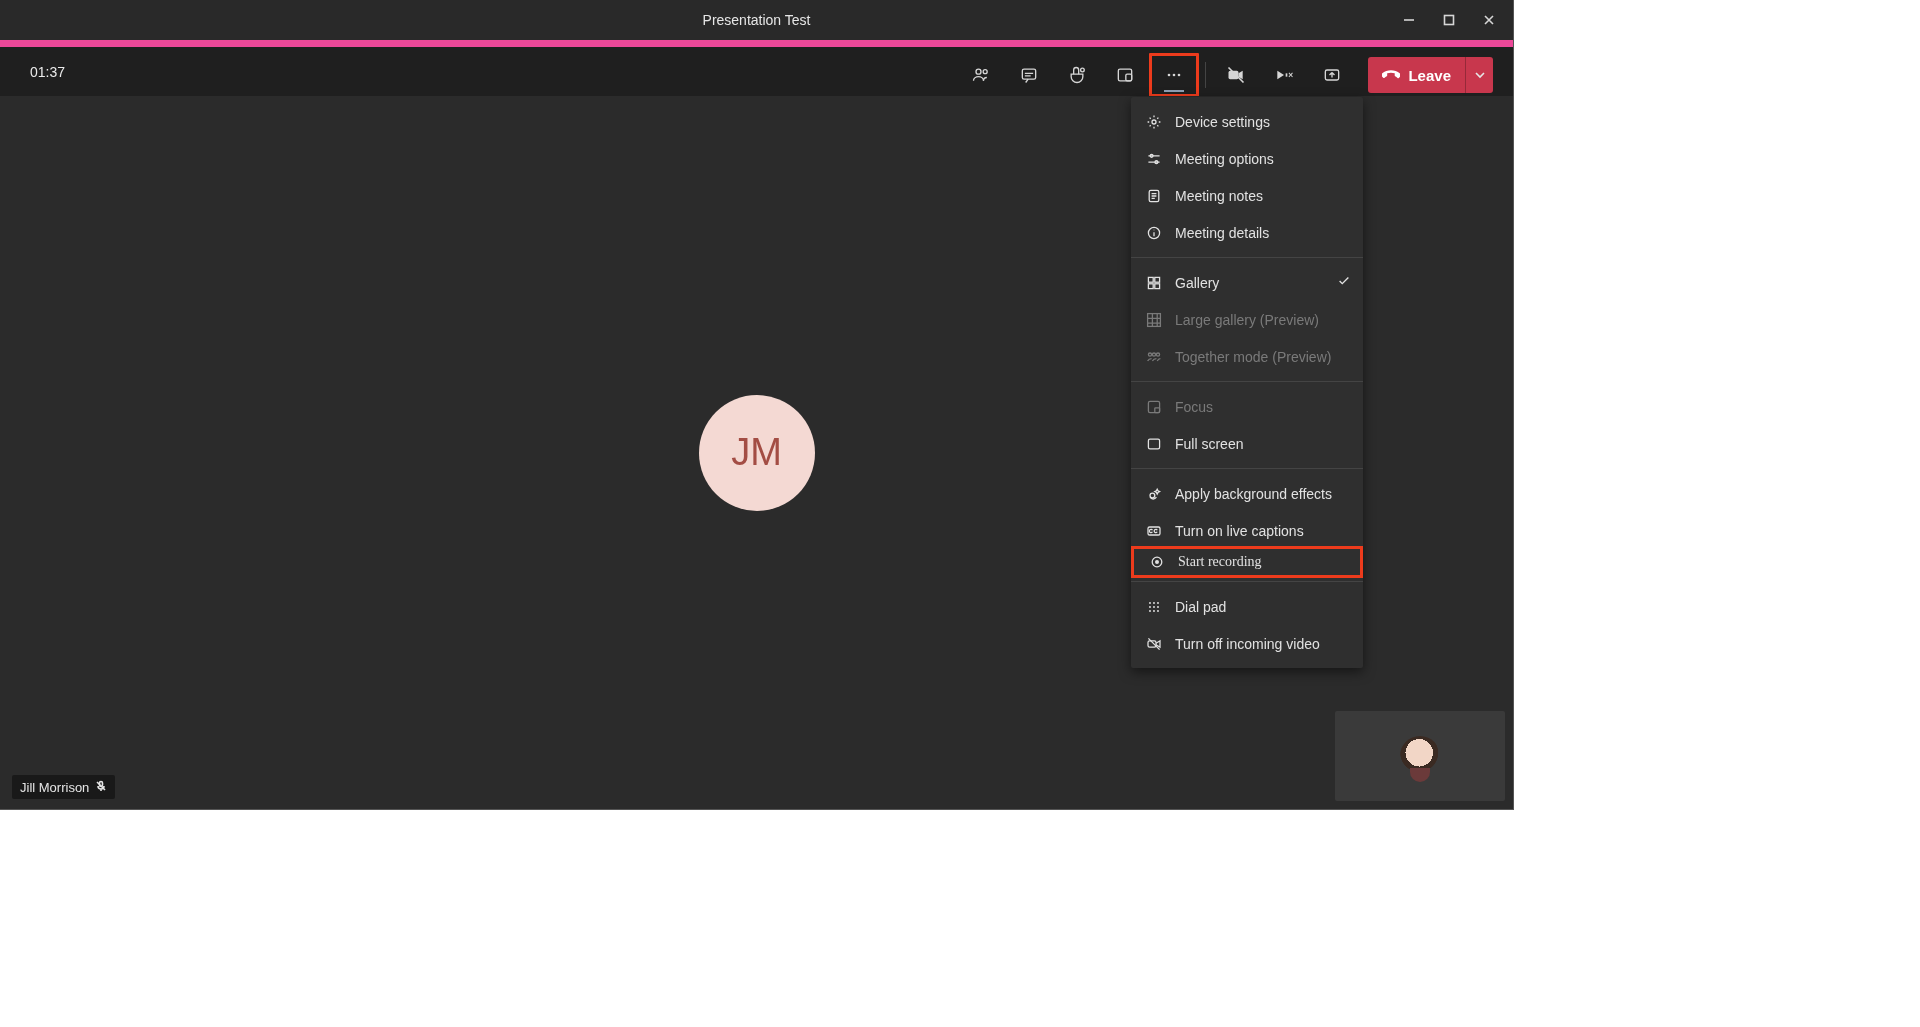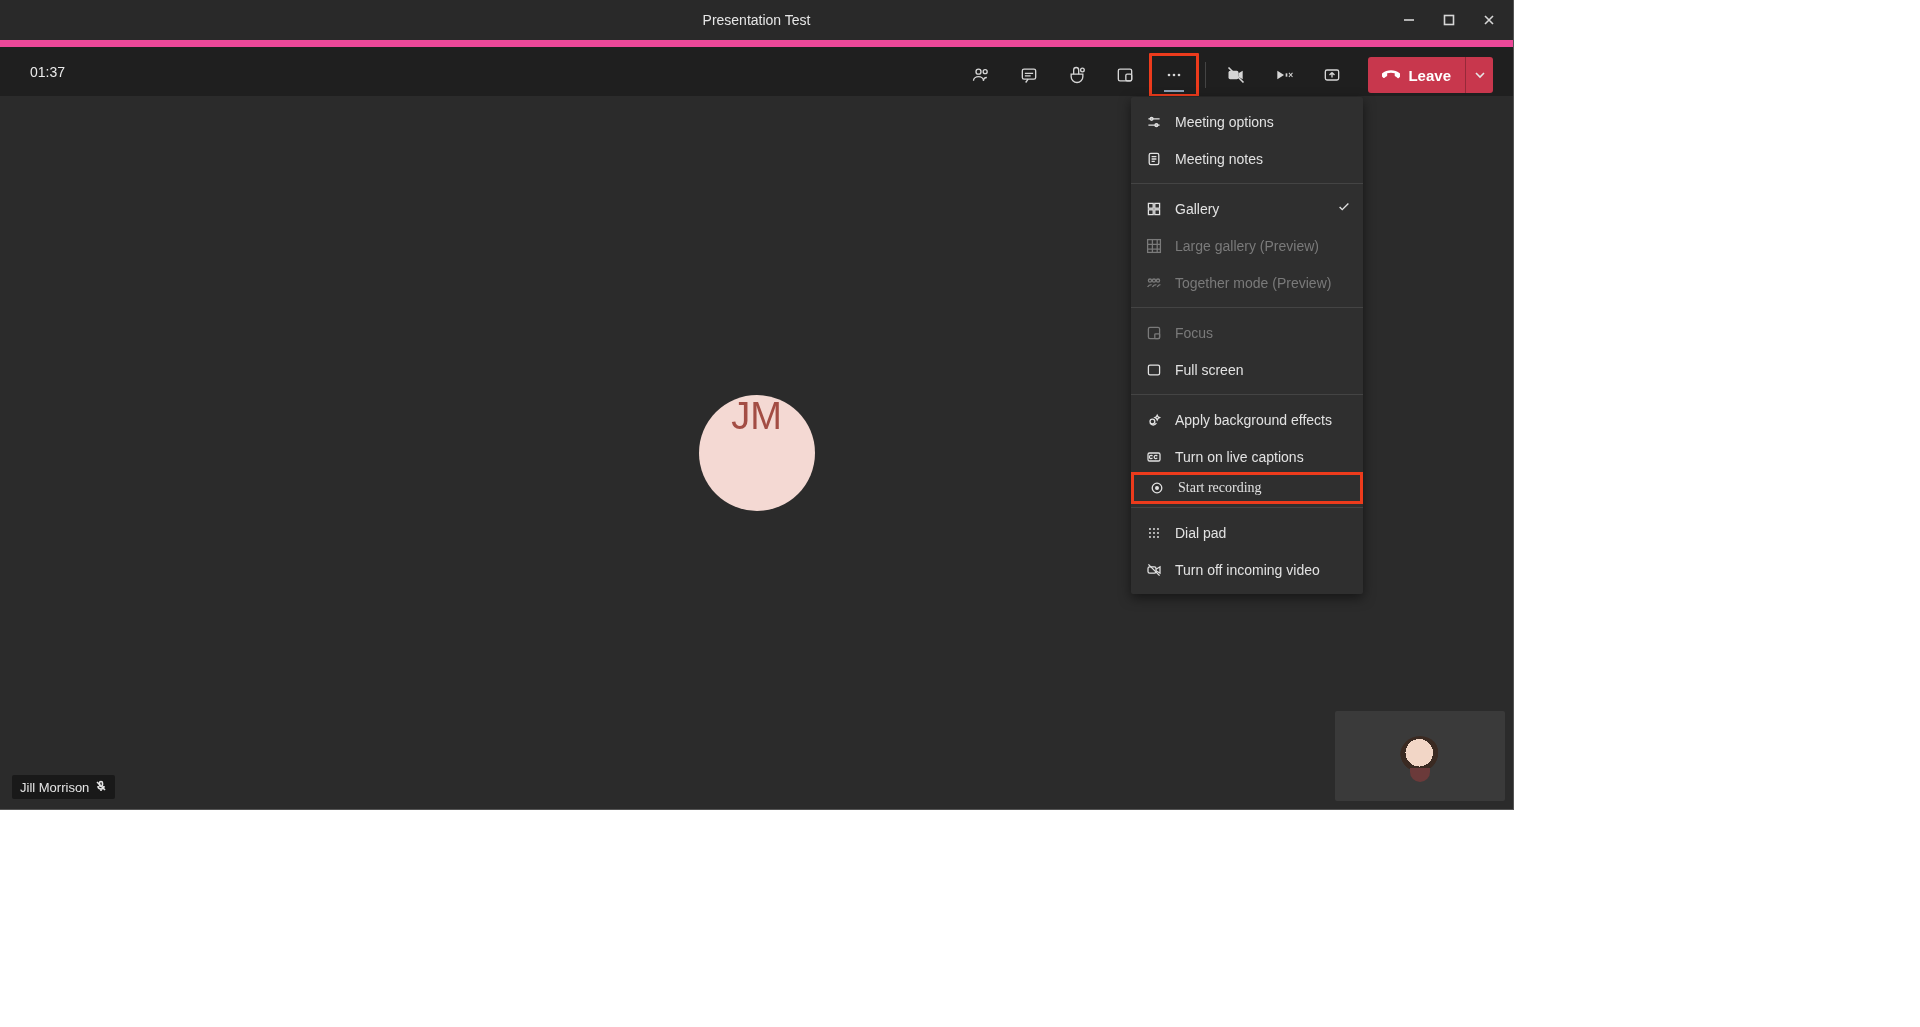--- a/index.html
+++ b/index.html
@@ -150,21 +150,21 @@
   .avatar-big {
     position: absolute;
     left: 50%;
     top: 50%;
     transform: translate(-50%, -50%);
     width: 116px;
     height: 116px;
     border-radius: 50%;
     background: #f4d9d3;
     display: flex;
-    align-items: flex-start;
+    align-items: center;
     justify-content: center;
     color: #a34d44;
     font-size: 38px;
     font-weight: 500;
   }
   .menu {
     position: absolute;
     top: 97px;
     left: 1131px;
     width: 232px;
@@ -379,38 +379,60 @@
       <div class="face"></div>
     </div>
   </div>
 
   <div class="menu">
 
     <div class="menu-item">
       <span class="icon">
           <svg viewBox="0 0 20 20" width="16" height="16">
             <g class="svg-stroke">
+              <circle cx="10" cy="10" r="2.5"></circle>
+              <path d="M10 2v2M10 16v2M2 10h2M16 10h2M4.5 4.5l1.4 1.4M14.1 14.1l1.4 1.4M15.5 4.5l-1.4 1.4M5.9 14.1l-1.4 1.4"></path>
+            </g>
+          </svg>
+        </span>
+      <span>Device settings</span>
+    </div>
+    <div class="menu-item">
+      <span class="icon">
+          <svg viewBox="0 0 20 20" width="16" height="16">
+            <g class="svg-stroke">
               <path d="M3 6h14M3 14h14"></path>
               <circle cx="7" cy="6" r="1.8"></circle>
               <circle cx="13" cy="14" r="1.8"></circle>
             </g>
           </svg>
         </span>
       <span>Meeting options</span>
     </div>
     <div class="menu-item">
       <span class="icon">
           <svg viewBox="0 0 20 20" width="16" height="16">
             <g class="svg-stroke">
               <rect x="4" y="3" width="12" height="14" rx="2"></rect>
               <path d="M7 7h6M7 10h6M7 13h4"></path>
             </g>
           </svg>
         </span>
       <span>Meeting notes</span>
+    </div>
+    <div class="menu-item">
+      <span class="icon">
+          <svg viewBox="0 0 20 20" width="16" height="16">
+            <g class="svg-stroke">
+              <circle cx="10" cy="10" r="7"></circle>
+              <path d="M10 9v5M10 6v.5"></path>
+            </g>
+          </svg>
+        </span>
+      <span>Meeting details</span>
     </div>
     <div class="menu-sep"></div>
 
     <div class="menu-item">
       <span class="icon">
           <svg viewBox="0 0 20 20" width="16" height="16">
             <g class="svg-stroke">
               <rect x="3" y="3" width="6" height="6"></rect>
               <rect x="11" y="3" width="6" height="6"></rect>
               <rect x="3" y="11" width="6" height="6"></rect>

